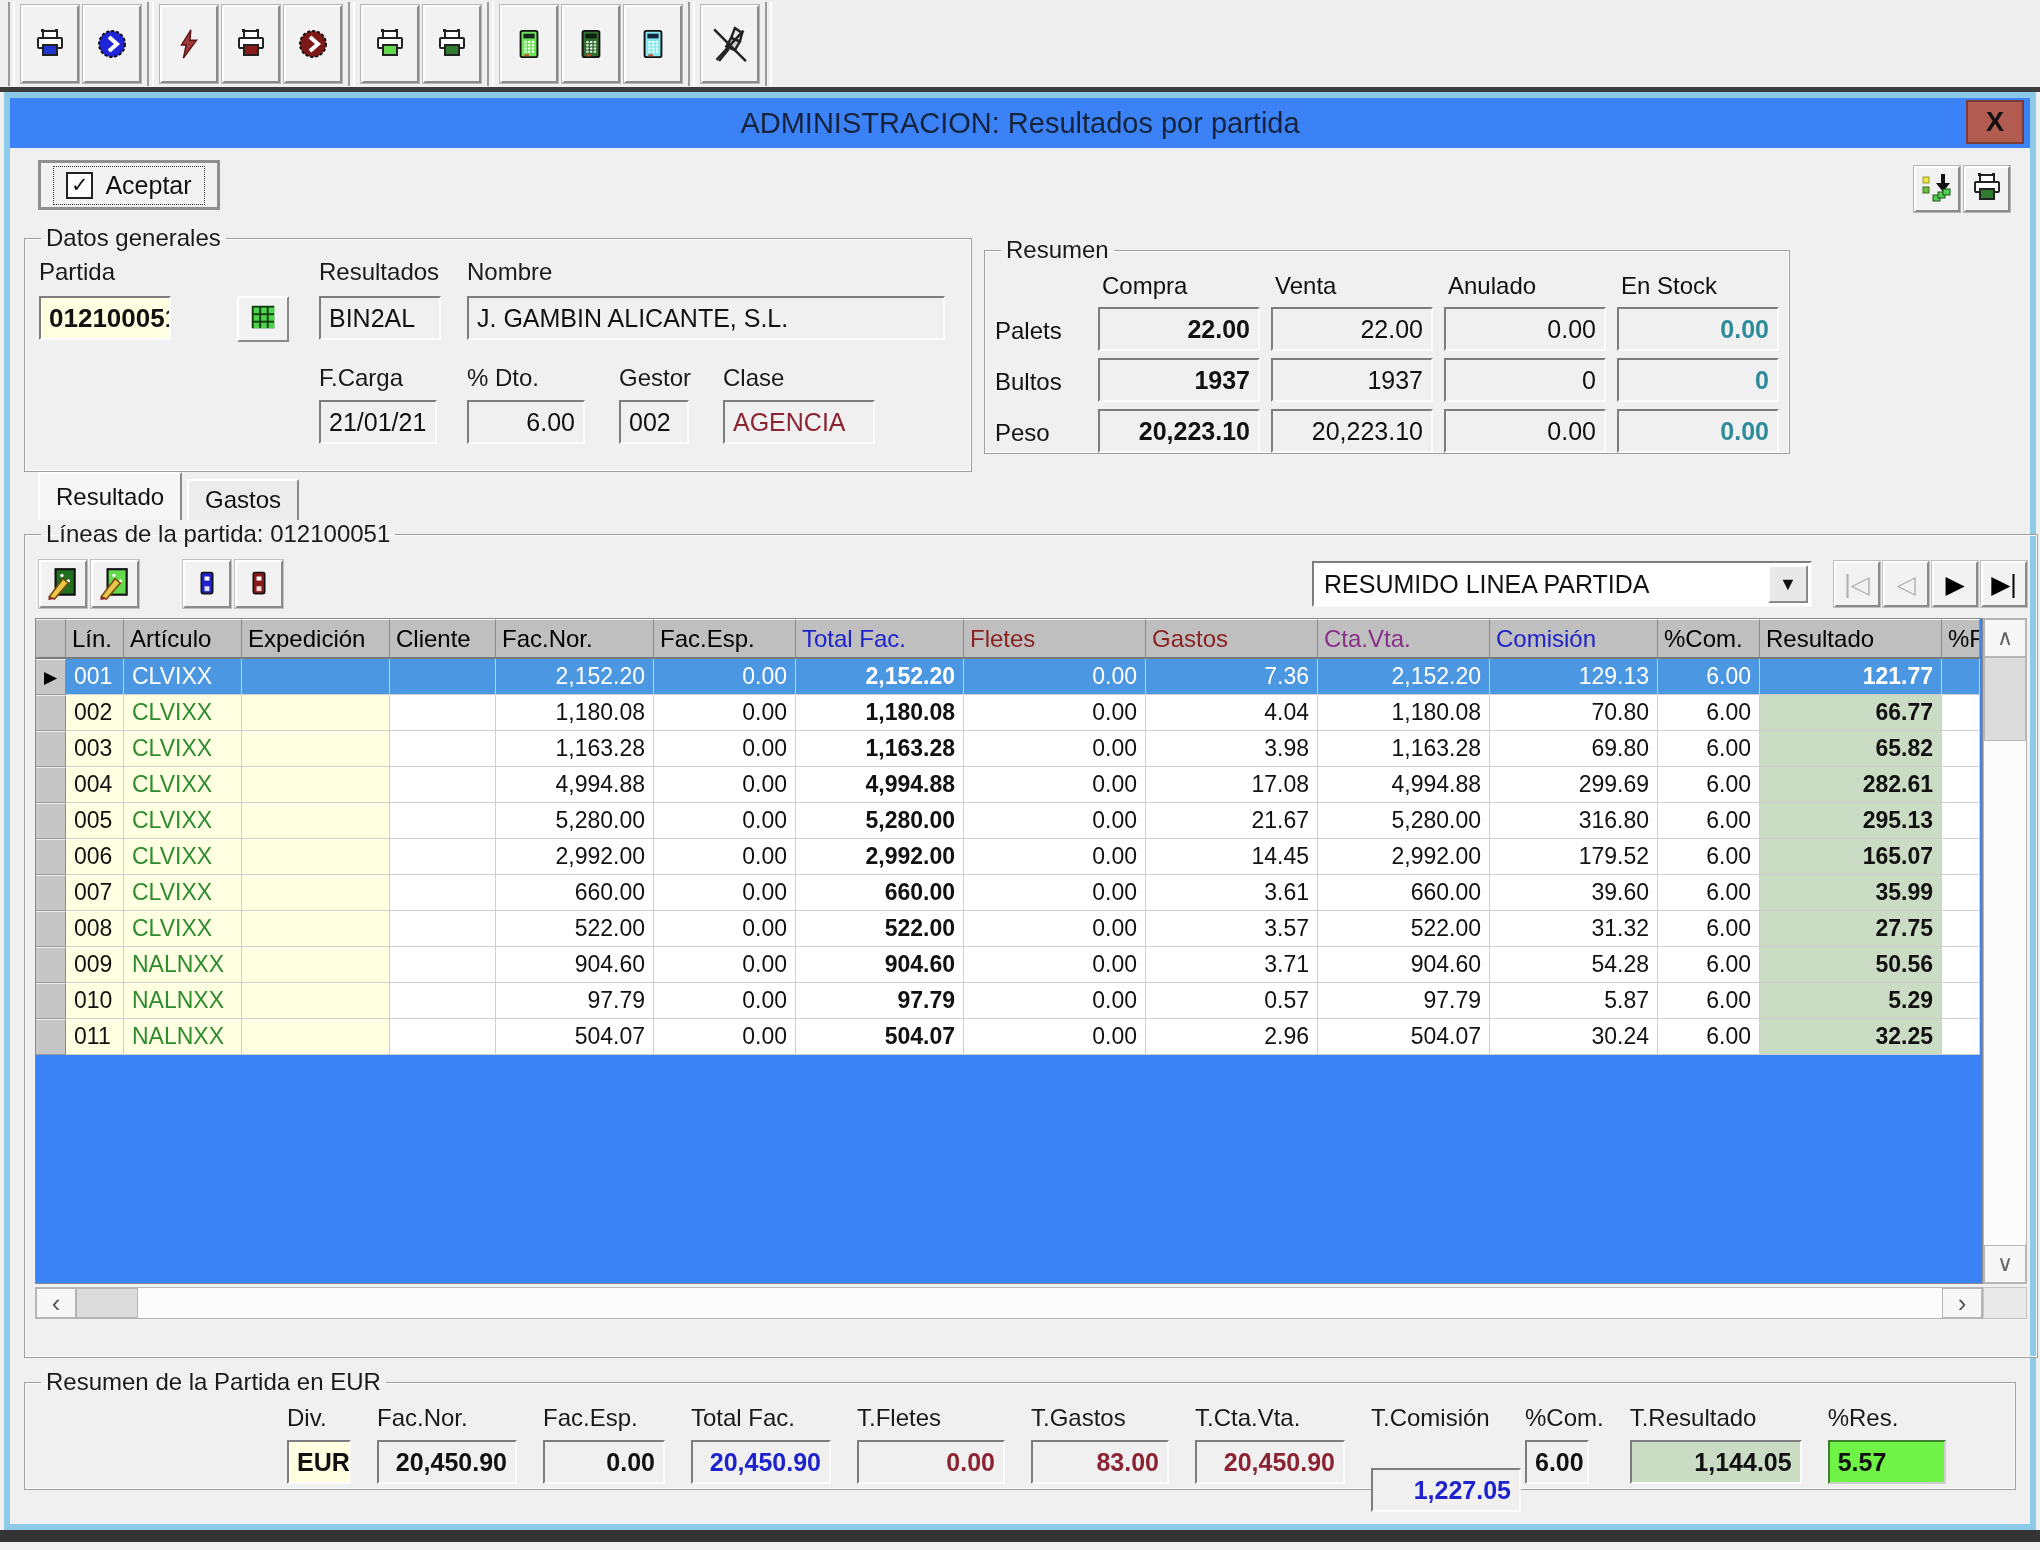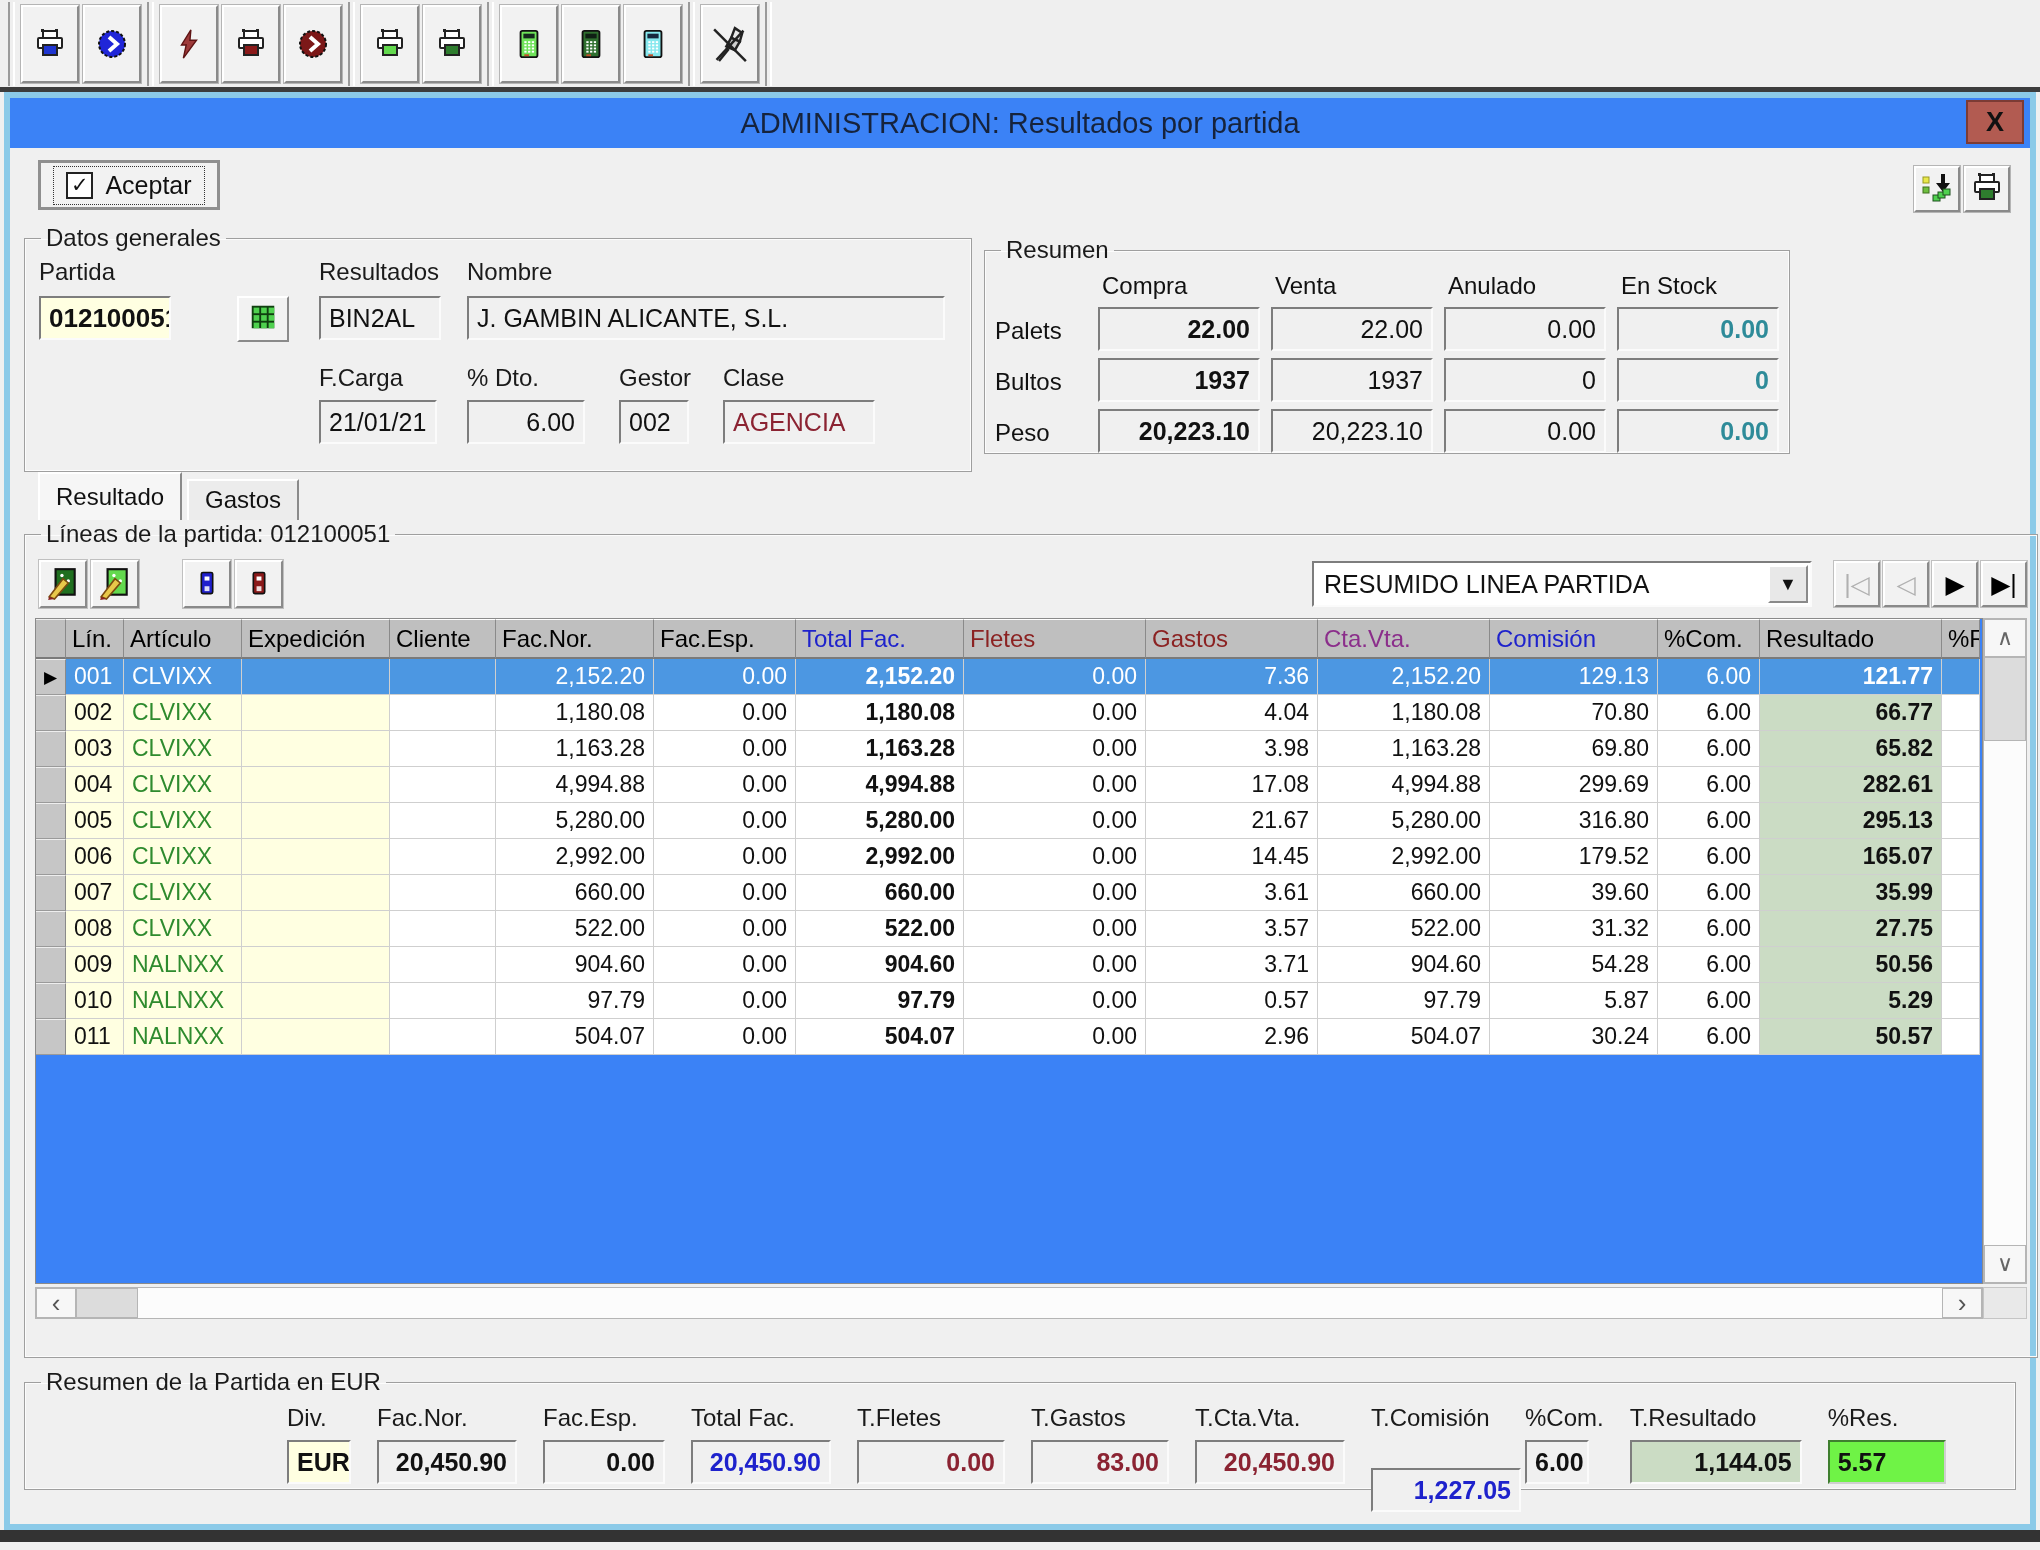--- a/index.html
+++ b/index.html
@@ -636,21 +636,21 @@
             <div class="cell yellowc"></div>
             <div class="cell"></div>
             <div class="cell num">504.07</div>
             <div class="cell num">0.00</div>
             <div class="cell num boldc">504.07</div>
             <div class="cell num">0.00</div>
             <div class="cell num">2.96</div>
             <div class="cell num">504.07</div>
             <div class="cell num">30.24</div>
             <div class="cell num">6.00</div>
-            <div class="cell num sagec">50.57</div>
+            <div class="cell num sagec">32.25</div>
             <div class="cell"></div>
           </div>
         <div class="vscroll">
           <div class="sc-btn">∧</div>
           <div class="v-thumb"></div>
           <div class="v-track"></div>
           <div class="sc-btn">∨</div>
         </div>
       </div>
       <div class="hscroll-row">

